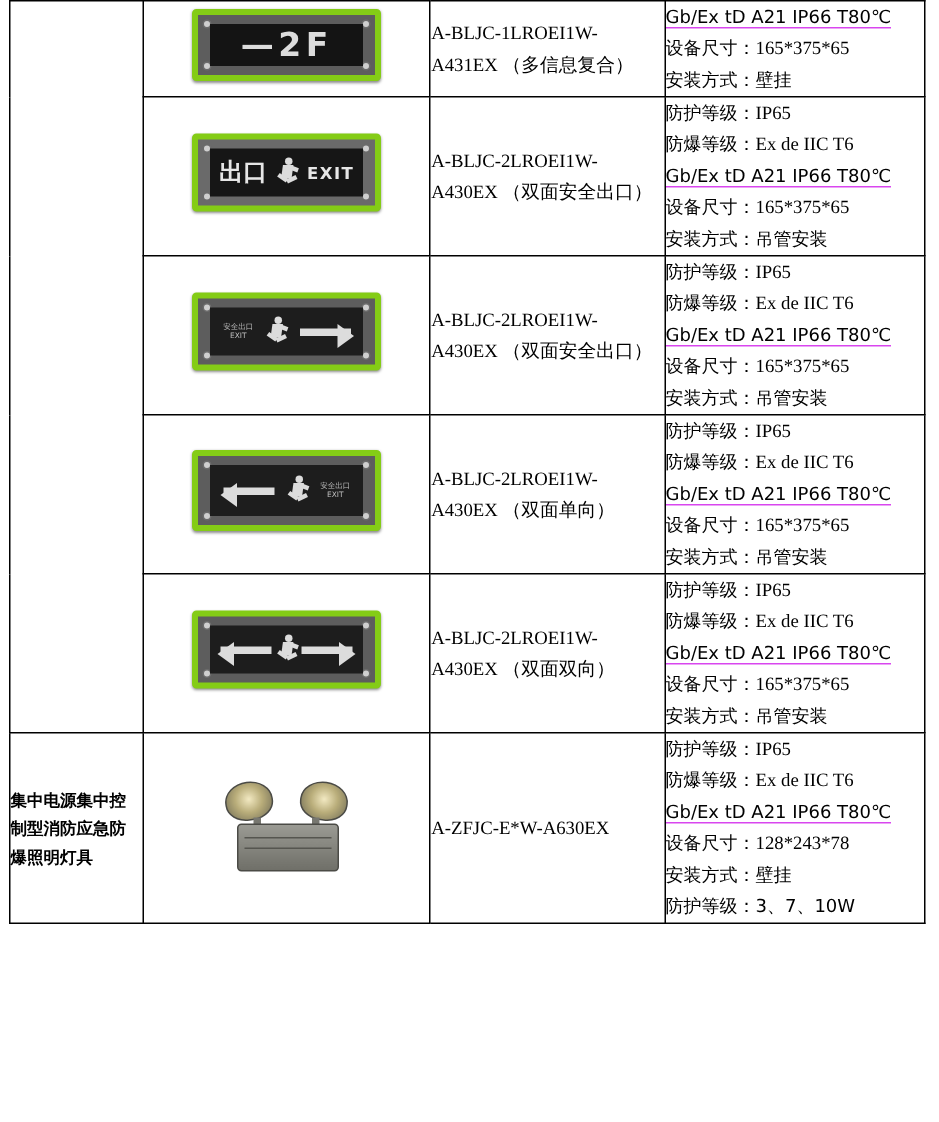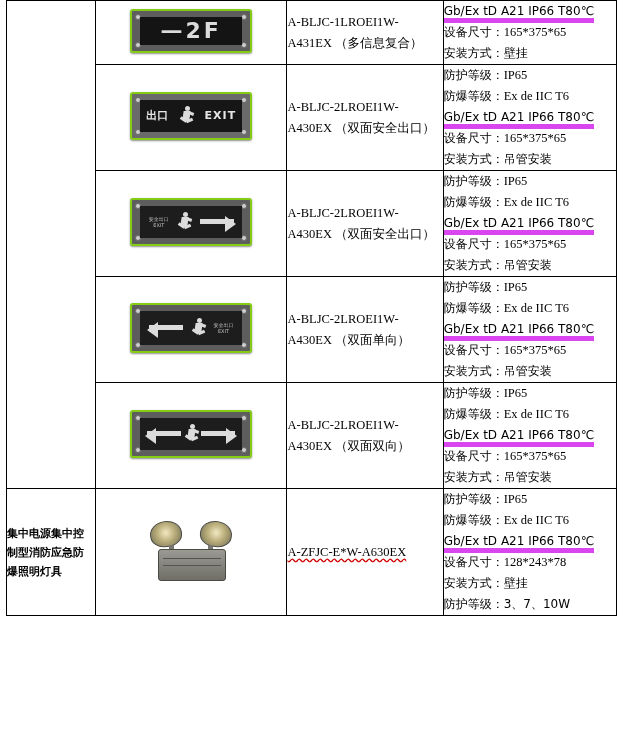--- a/index.html
+++ b/index.html
@@ -44,35 +44,34 @@
   .spec-list{
     padding:3px 4px 3px 7px;
   }
   .spec-list .line{
     font-family:"DejaVu Sans", sans-serif;
     font-size:12px;
     line-height:21px;
     white-space:nowrap;
   }
   .spec-list .line .v{font-family:"Liberation Serif", serif;font-size:12.5px;}
-  .u{border-bottom:5px solid #d946ef;}
+  .u{border-bottom:1px solid #d946ef;}
   .wavy{
-    text-decoration:underline;
     text-decoration-style:wavy;
     text-decoration-color:#d00000;
     text-underline-offset:2px;
   }
   .imgcell{text-align:center;padding:8px 0;}
 
   
   .sign{
     display:inline-block;
     position:relative;
     background:#5d5d5d;
-    border:2px solid #84cc16;
+    border:4px solid #84cc16;
     border-radius:3px;
     box-shadow:0 1px 2px rgba(0,0,0,.45);
   }
   .sign .screw{
     position:absolute;width:4px;height:4px;border-radius:50%;
     background:#cfcfcf;border:1px solid #6b6b6b;
   }
   .sign .screw.tl{left:3px;top:3px;}
   .sign .screw.tr{right:3px;top:3px;}
   .sign .screw.bl{left:3px;bottom:3px;}
@@ -88,21 +87,21 @@
   .s1{width:118px;height:40px;}
   .s1 .panel{background:#141414;}
   .s1 .txt{
     color:#dcdcdc;font-family:"DejaVu Sans", sans-serif;
     font-weight:700;font-size:22px;letter-spacing:3px;
   }
 
   
   .s2{width:118px;height:44px;background:#6a6a6a;}
   .s2 .panel{background:#161616;display:flex;justify-content:space-between;padding:0 6px;}
-  .s2 .cn{color:#e6e6e6;font-family:"DejaVu Sans", sans-serif;font-size:11px;font-weight:700;}
+  .s2 .cn{color:#e6e6e6;font-family:"DejaVu Sans", sans-serif;font-size:16px;font-weight:700;}
   .s2 .en{color:#e6e6e6;font-family:"DejaVu Sans", sans-serif;font-size:11px;font-weight:700;letter-spacing:1px;}
 
   
   .man{
     position:relative;width:16px;height:20px;flex:0 0 auto;
   }
   .man .head{position:absolute;left:7px;top:0;width:5px;height:5px;border-radius:50%;background:#dcdcdc;}
   .man .body{position:absolute;left:5px;top:5px;width:7px;height:9px;background:#dcdcdc;transform:skewX(-8deg);}
   .man .leg1{position:absolute;left:2px;top:12px;width:7px;height:3px;background:#dcdcdc;transform:rotate(35deg);}
   .man .leg2{position:absolute;left:8px;top:13px;width:7px;height:3px;background:#dcdcdc;transform:rotate(-25deg);}

